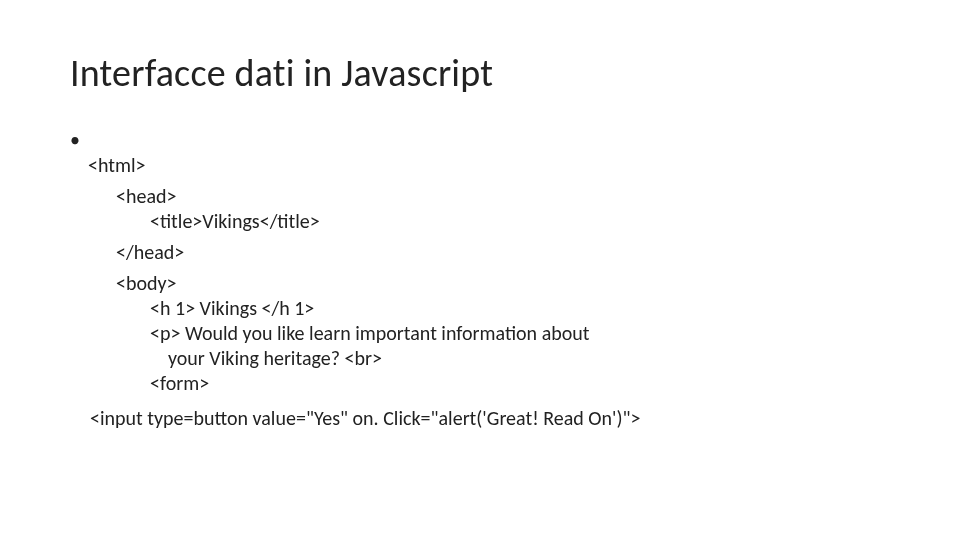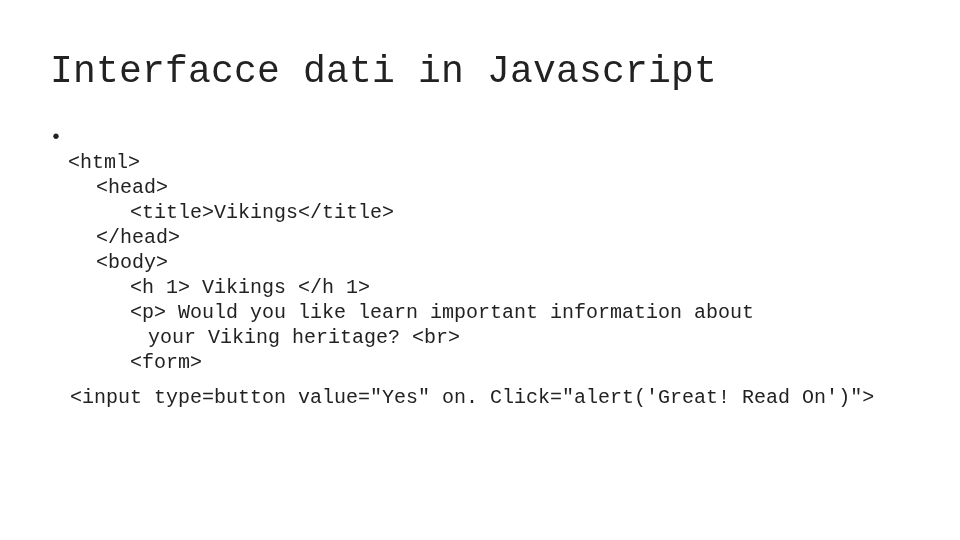--- a/index.html
+++ b/index.html
@@ -7,24 +7,23 @@
     padding: 0;
     width: 960px;
     height: 540px;
     background: #fff;
     font-family: Calibri, "Segoe UI", Arial, sans-serif;
     color: #222;
   }
   .slide {
     width: 960px;
     height: 540px;
-    padding: 50px 70px 20px 50px;
+    padding: 50px 70px 20px 70px;
     box-sizing: border-box;
     position: relative;
-    font-family: Liberation Mono, monospace;
   }
   .title {
     font-size: 38px;
     font-weight: 400;
     color: #222;
     margin: 0 0 32px 0;
     letter-spacing: 0.2px;
   }
   .body {
     font-size: 20px;
@@ -38,21 +37,21 @@
   .bullet-mark {
     width: 18px;
     flex: 0 0 18px;
     text-align: left;
     font-size: 20px;
     line-height: 1.25;
   }
   .code-block {
     white-space: pre;
   }
-  .ind1 { padding-left: 28px; }
+  .ind1 { padding-left: 28px; margin-top: 6px; }
   .ind2 { padding-left: 62px; }
   .ind3 { padding-left: 80px; }
   .iline {
     margin-top: 10px;
     margin-bottom: 10px;
     padding-left: 20px;
   }
 </style>
 </head>
 <body>

